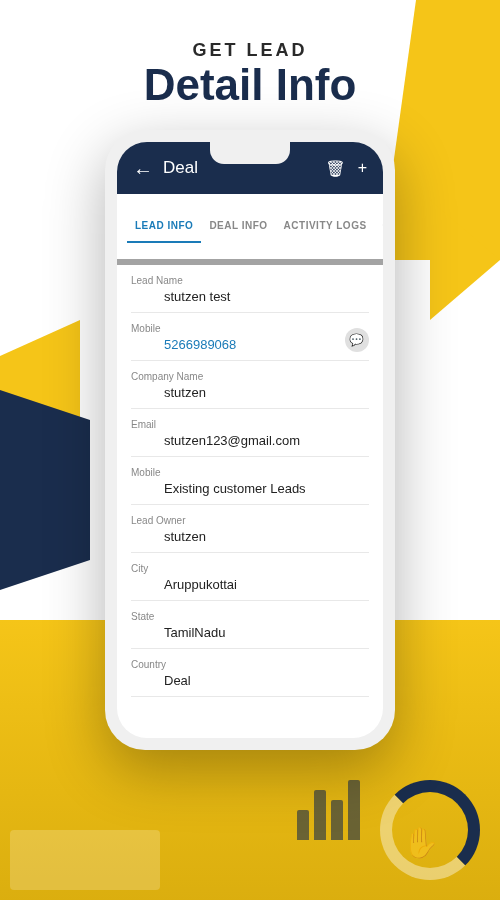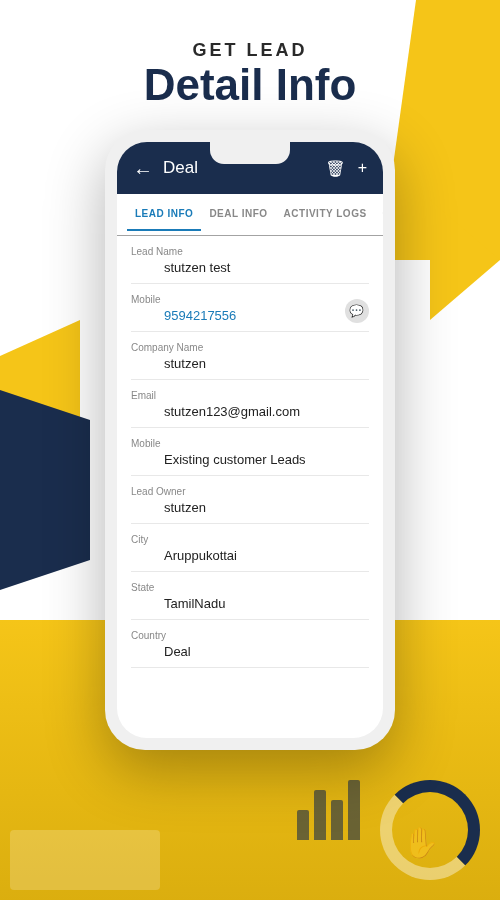--- a/index.html
+++ b/index.html
@@ -157,23 +157,23 @@
     }
 
     .app-bar-icon {
       color: white;
       font-size: 16px;
     }
 
     
     .tabs {
       display: flex;
-      border-bottom: 1px solid #a3a3a3;
+      border-bottom: 6px solid #a3a3a3;
       background: white;
-      padding: 4px 10px;
+      padding: 16px 10px;
     }
 
     .tab {
       font-size: 10px;
       font-weight: 600;
       padding: 10px 8px;
       color: #888;
       letter-spacing: 0.5px;
       white-space: nowrap;
     }
@@ -339,21 +339,21 @@
 
       <div class="form-area">
 
         <div class="field-group">
           <div class="field-label">Lead Name</div>
           <div class="field-value">stutzen test</div>
         </div>
 
         <div class="field-group">
           <div class="field-label">Mobile</div>
-          <div class="field-value phone">9594217556</div>
+          <div class="field-value phone">5266989068</div>
           <div class="chat-icon">💬</div>
         </div>
 
         <div class="field-group">
           <div class="field-label">Company Name</div>
           <div class="field-value">stutzen</div>
         </div>
 
         <div class="field-group">
           <div class="field-label">Email</div>

